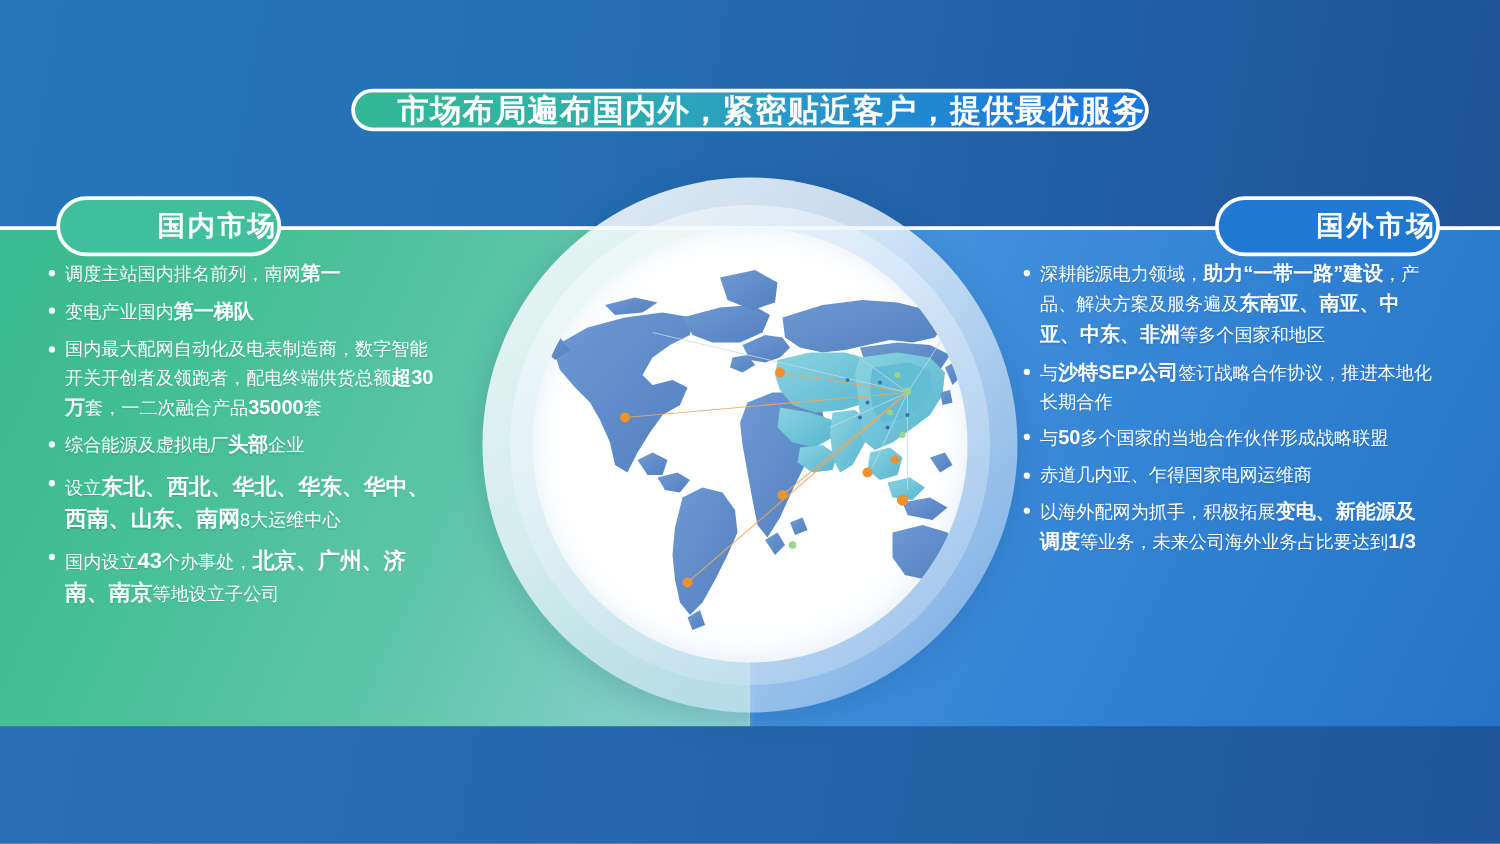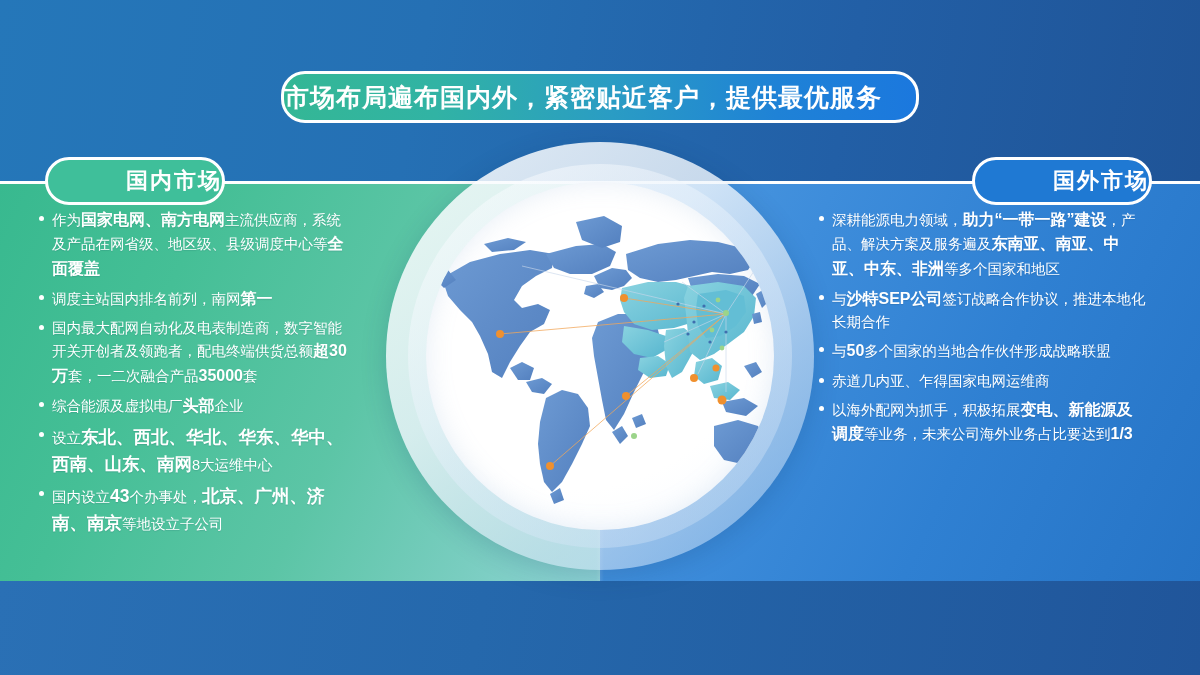--- a/index.html
+++ b/index.html
@@ -45,25 +45,25 @@
   .panel-rule {
     position: absolute; top: 0; height: 3px; background: #ffffff;
   }
   .rule-left  { left: 0;   width: 600px; }
   .rule-right { left: 0;   width: 600px; }
 
   
   .title-pill {
     position: absolute;
     left: 281px; top: 71px;
-    width: 638px; height: 52px;
+    width: 638px; height: 34px;
     border-radius: 24px;
     border: 3px solid #ffffff;
     background: linear-gradient(90deg, #34b795 0%, #31b3a4 24%, #2a9cc4 52%, #1f82d6 78%, #1b78de 100%);
-    display: flex; align-items: center; justify-content: flex-start;
+    display: flex; align-items: center; justify-content: flex-end;
   }
   .title-pill .t {
     color: #ffffff;
     font-size: 25px;
     font-weight: bold;
     letter-spacing: 1px;
     white-space: nowrap;
   }
 
   
@@ -274,22 +274,22 @@
   </div>
 
   <div class="sec-pill sec-pill-left">
     <span class="t">国内市场</span>
   </div>
   <div class="sec-pill sec-pill-right">
     <span class="t">国外市场</span>
   </div>
 
   <div class="list list-left" id="list-domestic">
-      <div class="li"><span>作为</span><b>国家电网、南方电网</b><span>主流供应商，系统及产品在网省级、地区级、县级调度中心等</span><b>全面覆盖</b></div>
       <div class="li"><span>调度主站国内排名前列，南网</span><b>第一</b></div>
+      <div class="li"><span>变电产业国内</span><b>第一梯队</b></div>
       <div class="li"><span>国内最大配网自动化及电表制造商，数字智能开关开创者及领跑者，配电终端供货总额</span><b>超30万</b><span>套，一二次融合产品</span><b>35000</b><span>套</span></div>
       <div class="li"><span>综合能源及虚拟电厂</span><b>头部</b><span>企业</span></div>
       <div class="li"><span>设立</span><span class="big">东北、西北、华北、华东、华中、西南、山东、南网</span><span>8大运维中心</span></div>
       <div class="li"><span>国内设立</span><span class="big">43</span><span>个办事处，</span><span class="big">北京、广州、济南、南京</span><span>等地设立子公司</span></div>
     </div>
   <div class="list list-right" id="list-overseas">
       <div class="li"><span>深耕能源电力领域，</span><b>助力“一带一路”建设</b><span>，产品、解决方案及服务遍及</span><b>东南亚、南亚、中亚、中东、非洲</b><span>等多个国家和地区</span></div>
       <div class="li"><span>与</span><b>沙特SEP公司</b><span>签订战略合作协议，推进本地化长期合作</span></div>
       <div class="li"><span>与</span><b>50</b><span>多个国家的当地合作伙伴形成战略联盟</span></div>
       <div class="li"><span>赤道几内亚、乍得国家电网运维商</span></div>

